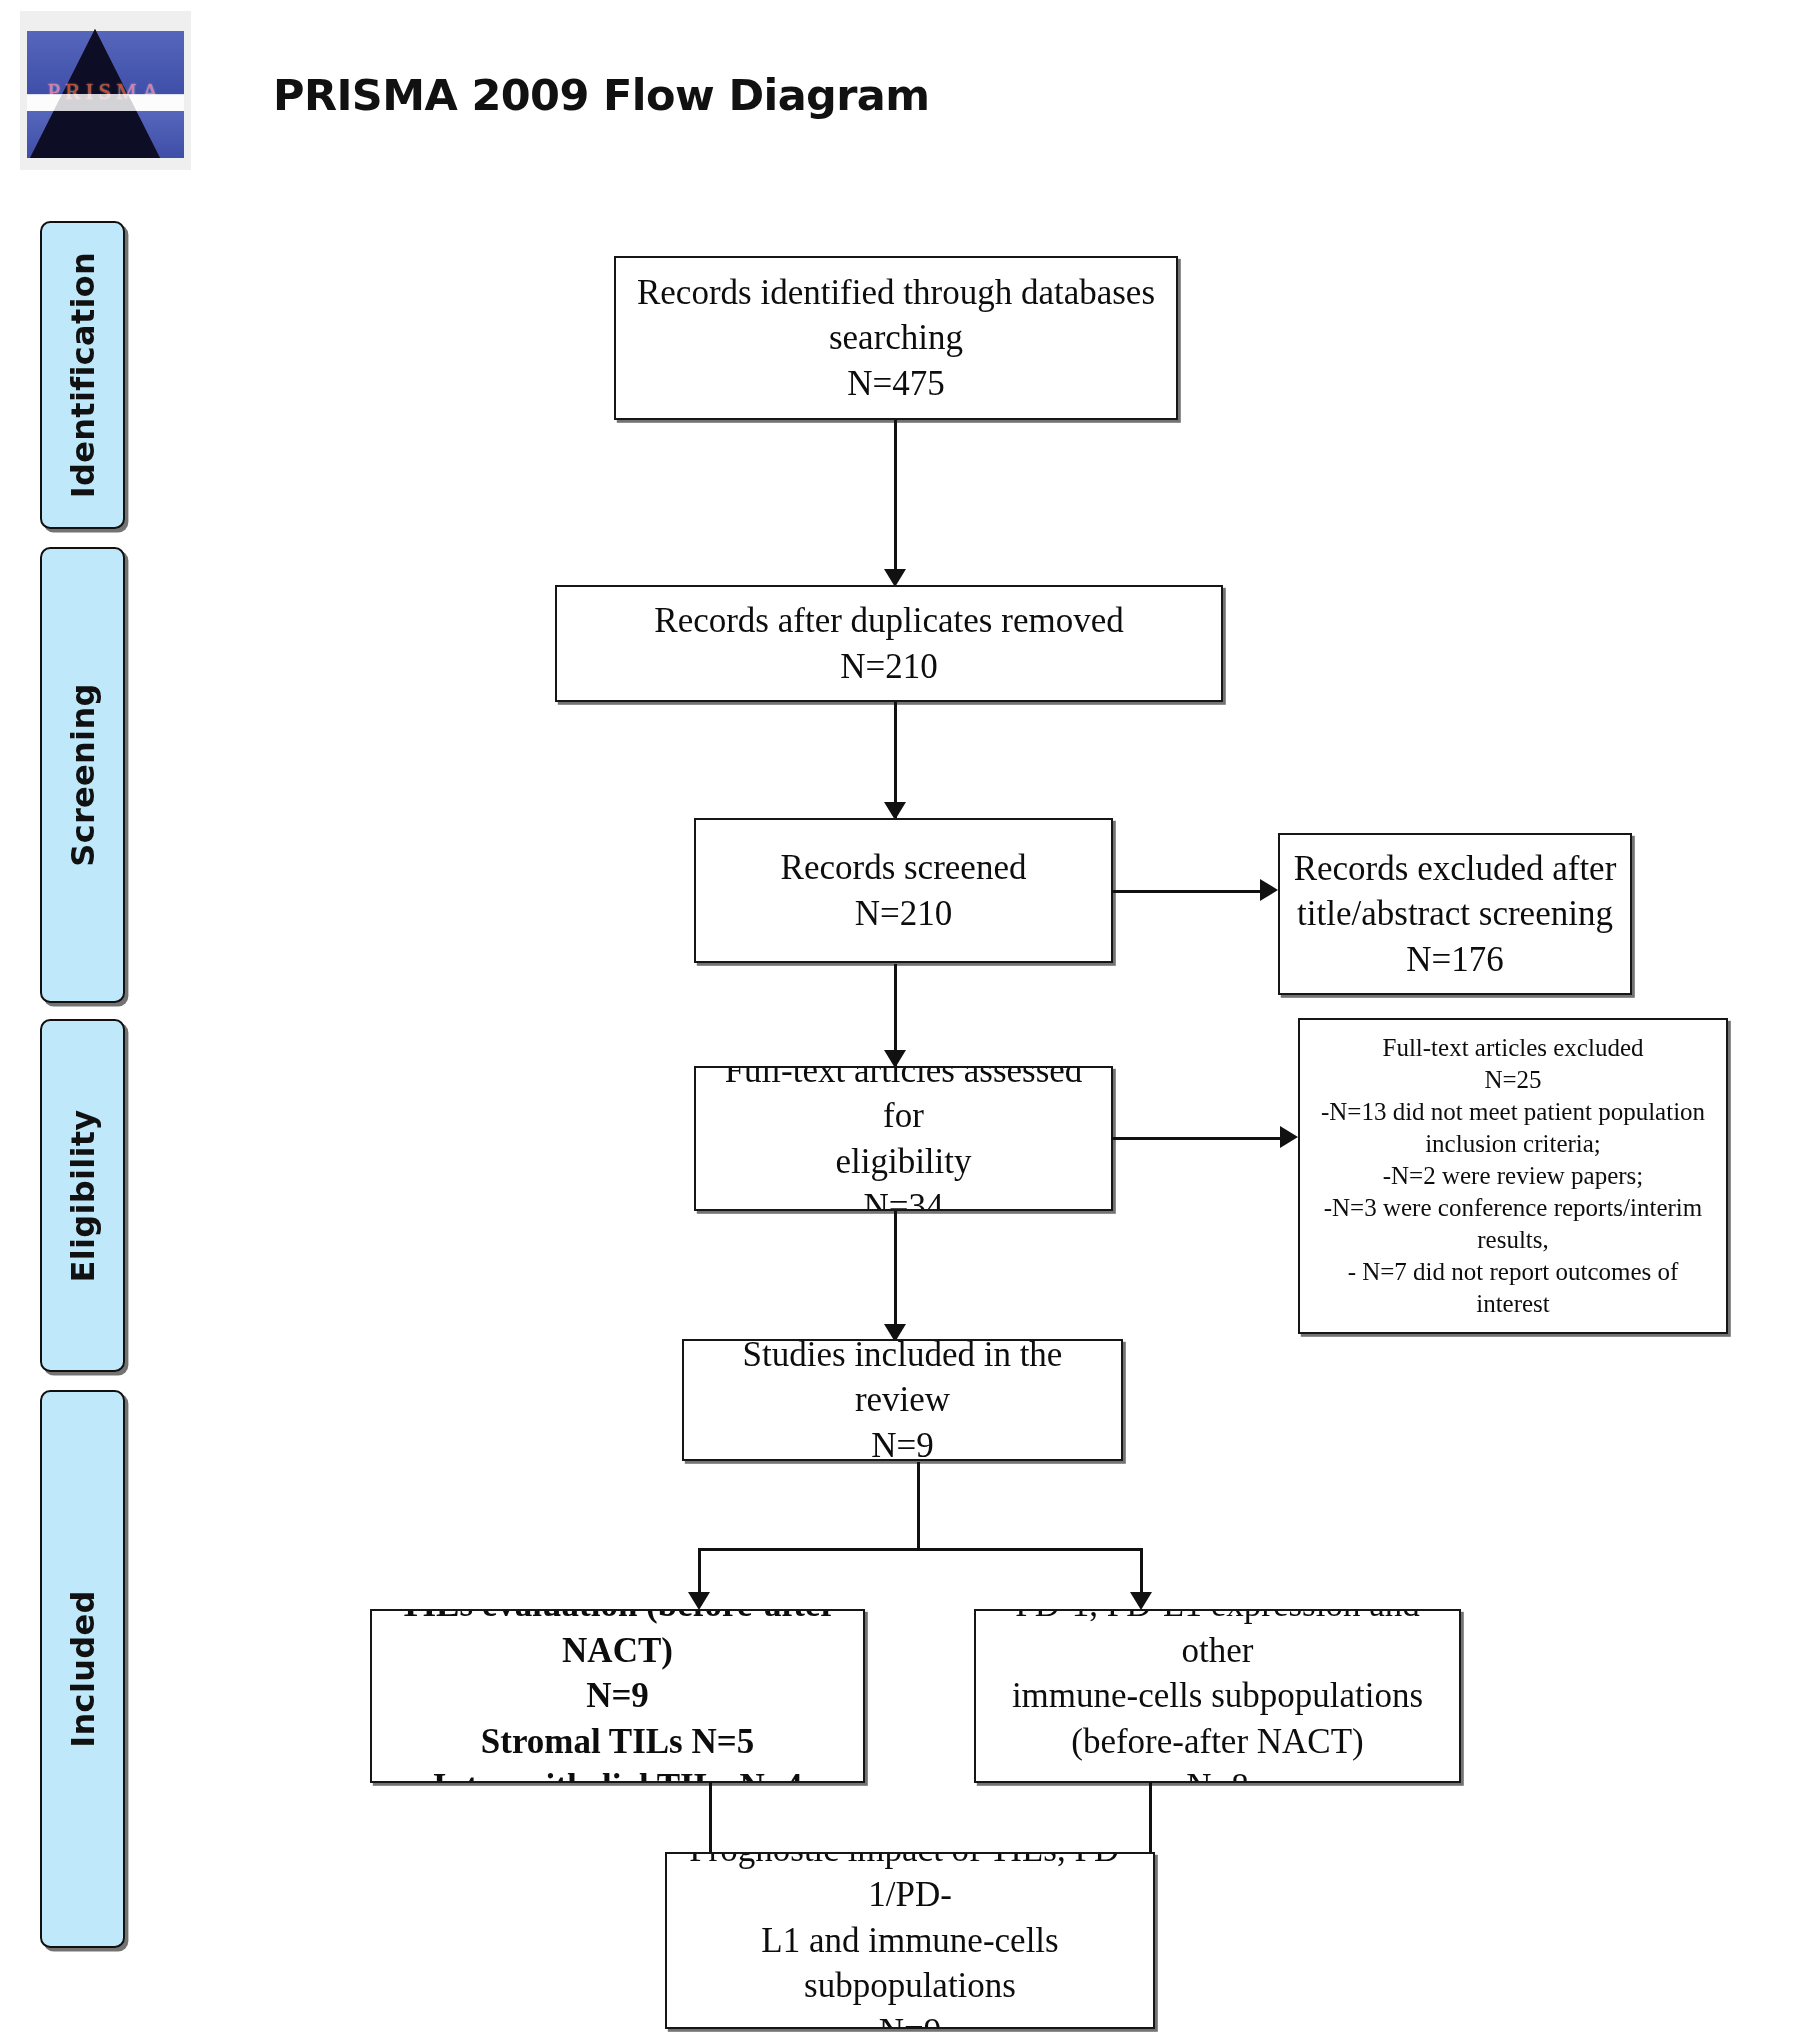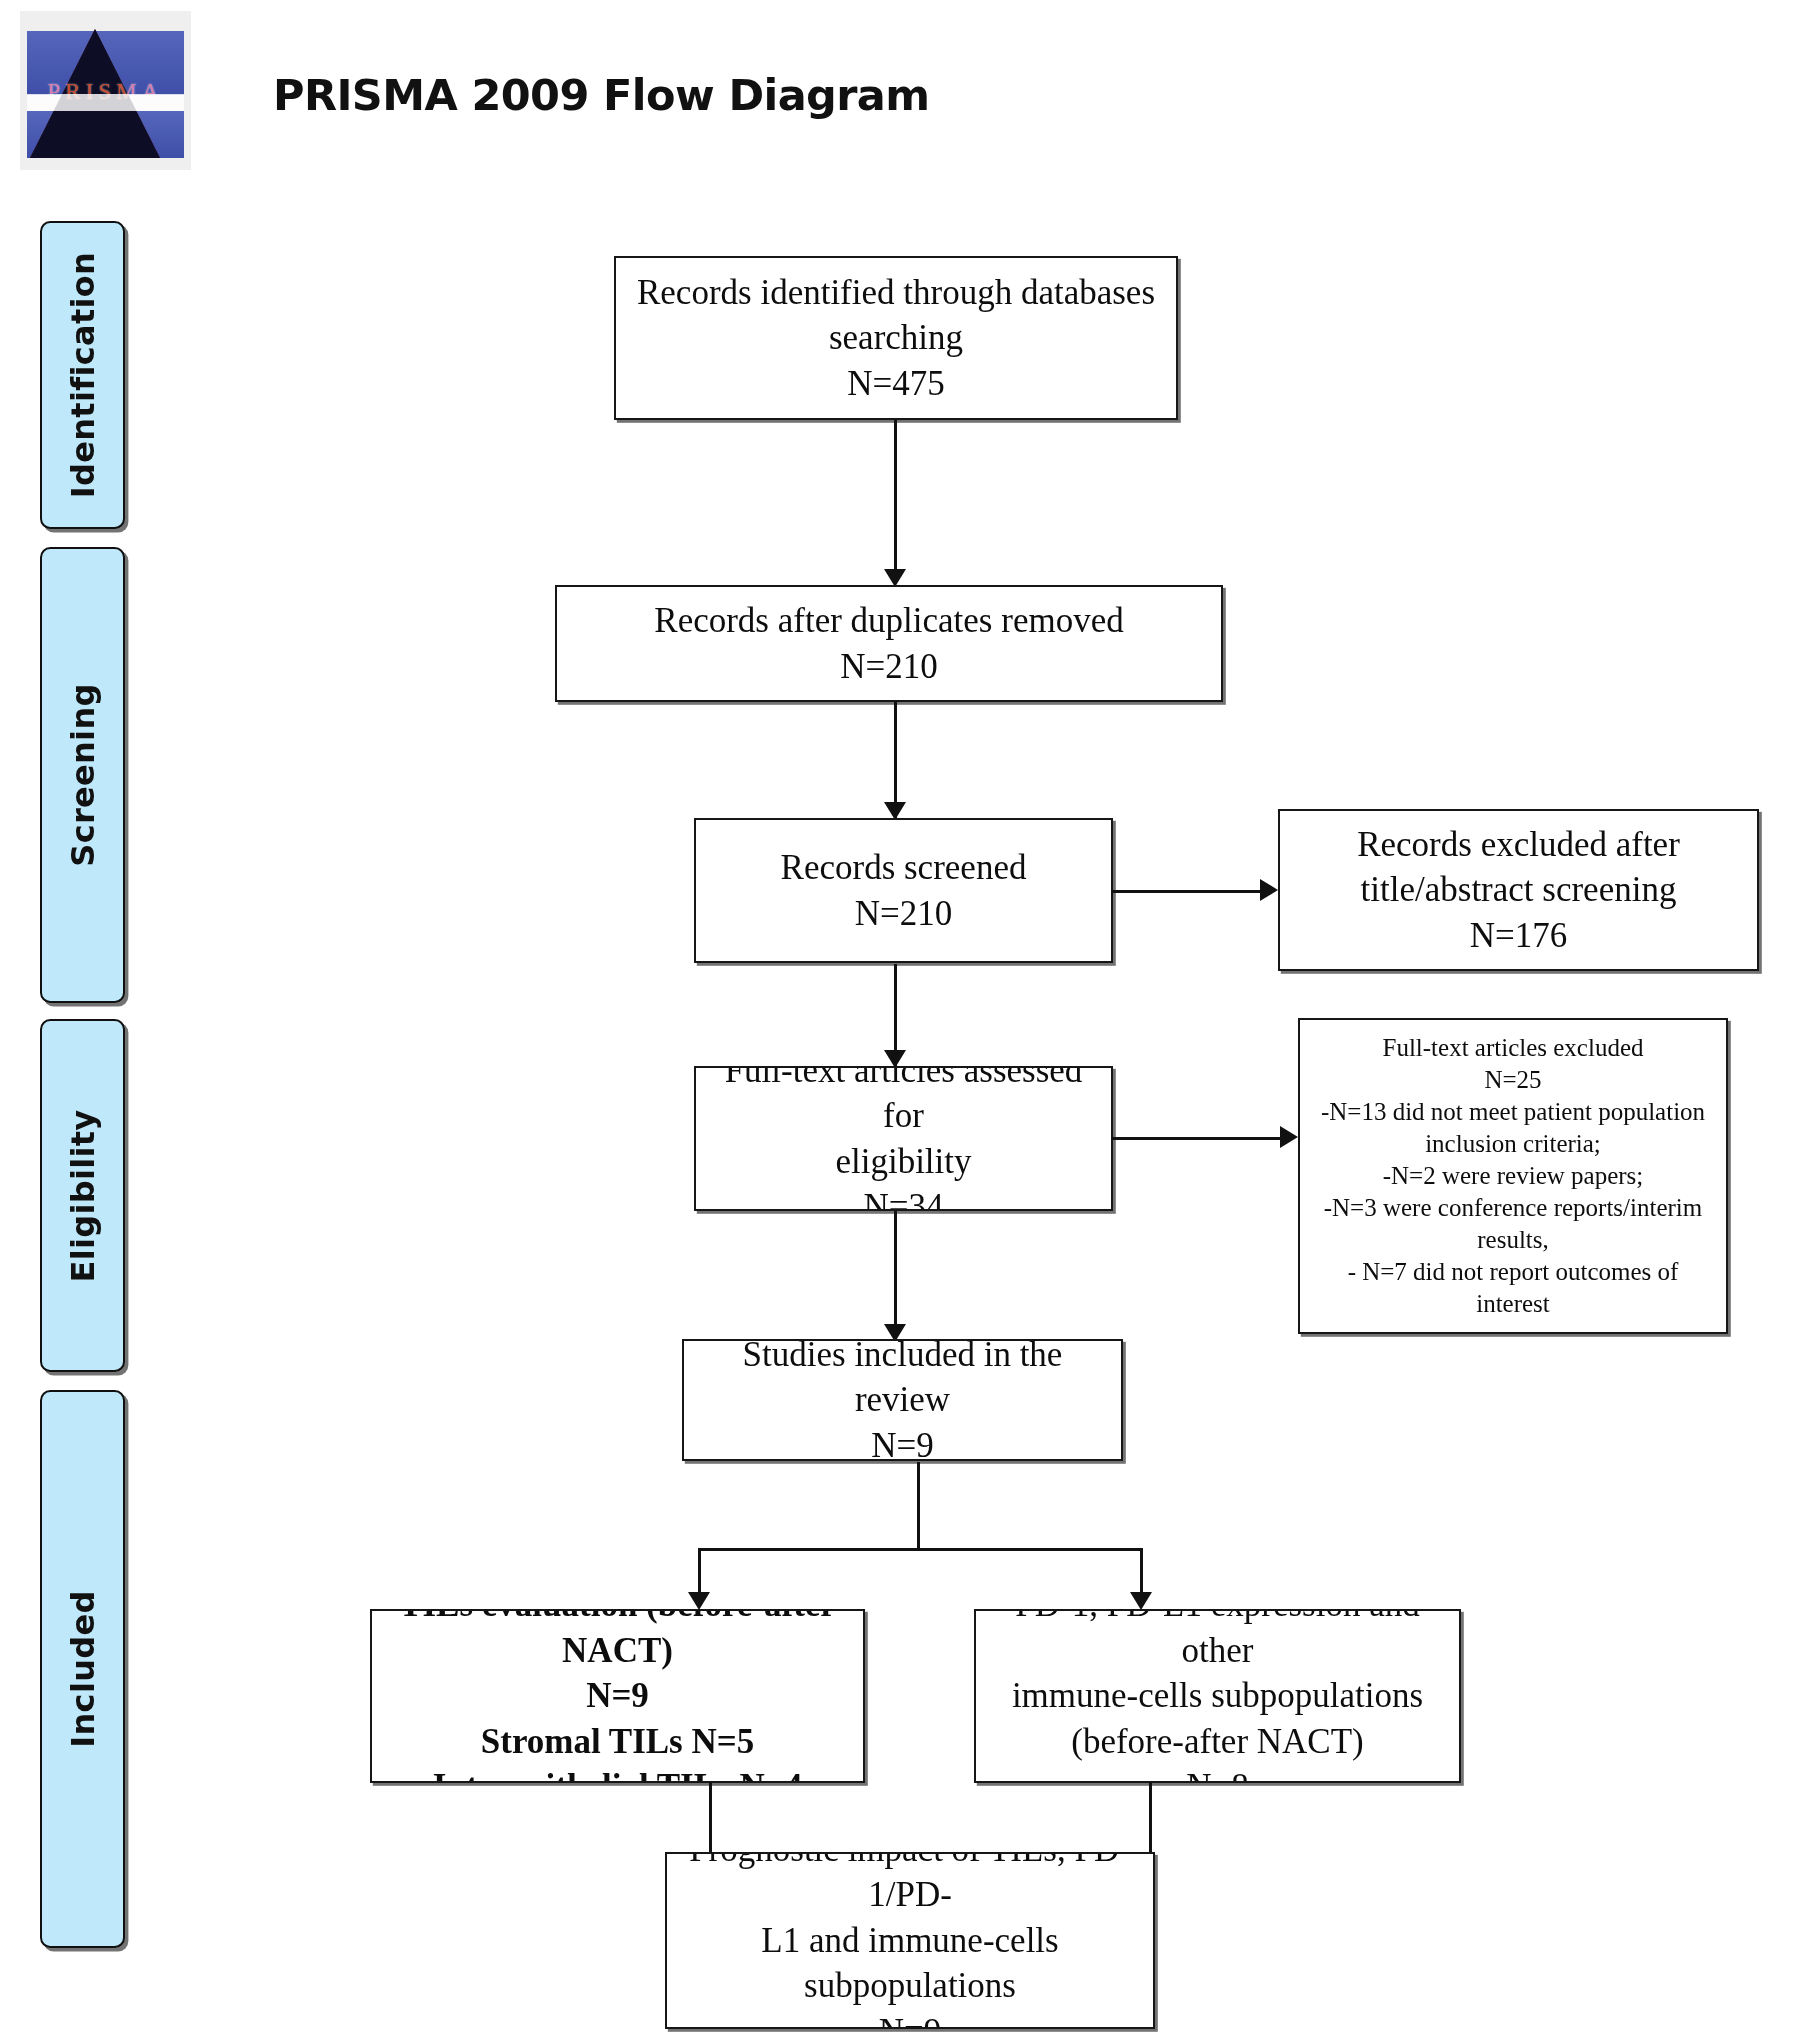--- a/index.html
+++ b/index.html
@@ -199,21 +199,21 @@
 <div class="arrow-down" style="left:884px; top:802px;"></div>
 
 <div class="flow-box" style="left:694px; top:818px; width:419px; height:145px;">
   <div class="flow-box-text">Records screened
 N=210</div>
 </div>
 
 <div class="conn conn-h" style="left:1112px; top:890px; width:154px;"></div>
 <div class="arrow-right" style="left:1260px; top:879px;"></div>
 
-<div class="flow-box" style="left:1278px; top:809px; width:481px; height:162px;">
+<div class="flow-box" style="left:1278px; top:833px; width:354px; height:162px;">
   <div class="flow-box-text">Records excluded after
 title/abstract screening
 N=176</div>
 </div>
 
 <div class="conn conn-v" style="left:894px; top:964px; height:103px;"></div>
 <div class="arrow-down" style="left:884px; top:1050px;"></div>
 
 <div class="flow-box" style="left:694px; top:1066px; width:419px; height:145px;">
   <div class="flow-box-text">Full-text articles assessed for

